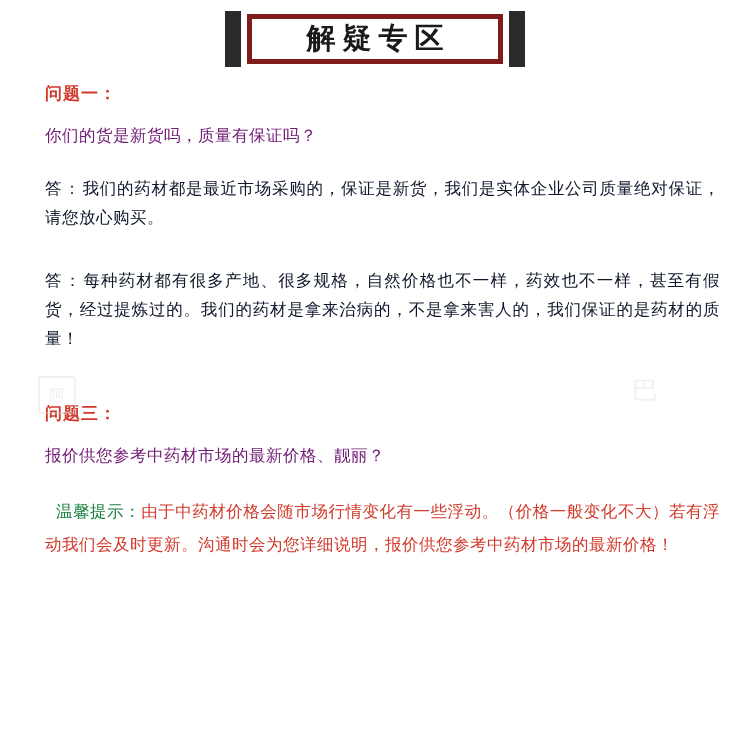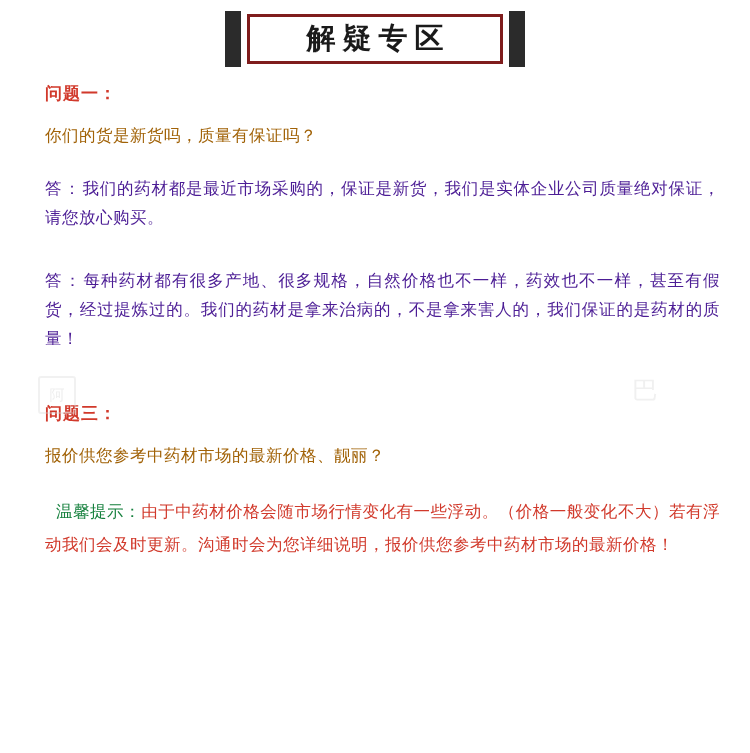--- a/index.html
+++ b/index.html
@@ -47,21 +47,21 @@
     background: #2b2b2b;
   }
   .banner-bar.left { left: 0; }
   .banner-bar.right { right: 0; }
   .banner-inner {
     position: absolute;
     left: 22px;
     right: 22px;
     top: 3px;
     bottom: 3px;
-    border: 3px solid #7f1d1d;
+    border: 5px solid #7f1d1d;
     background: #ffffff;
     display: flex;
     align-items: center;
     justify-content: center;
   }
   .banner-title {
     font-family: "Liberation Serif", "DejaVu Serif", serif;
     font-size: 29px;
     font-weight: bold;
     letter-spacing: 7px;
@@ -80,29 +80,29 @@
     font-weight: bold;
     margin: 10px 0 18px 0;
     letter-spacing: 1px;
   }
   .q-block:first-child .q-label {
     margin-top: 6px;
   }
 
   .q-text {
     font-size: 16.5px;
-    color: #a16207;
+    color: #701a75;
     margin: 0 0 26px 0;
     line-height: 1.6;
     letter-spacing: 0.5px;
   }
 
   .a-text {
     font-size: 16.5px;
-    color: #4c1d95;
+    color: #0f172a;
     margin: 0 0 28px 0;
     line-height: 1.75;
     letter-spacing: 0.5px;
     text-align: justify;
     font-family: Liberation Serif, serif;
   }
   .a-text .a-tag {
     letter-spacing: 2px;
   }
 

